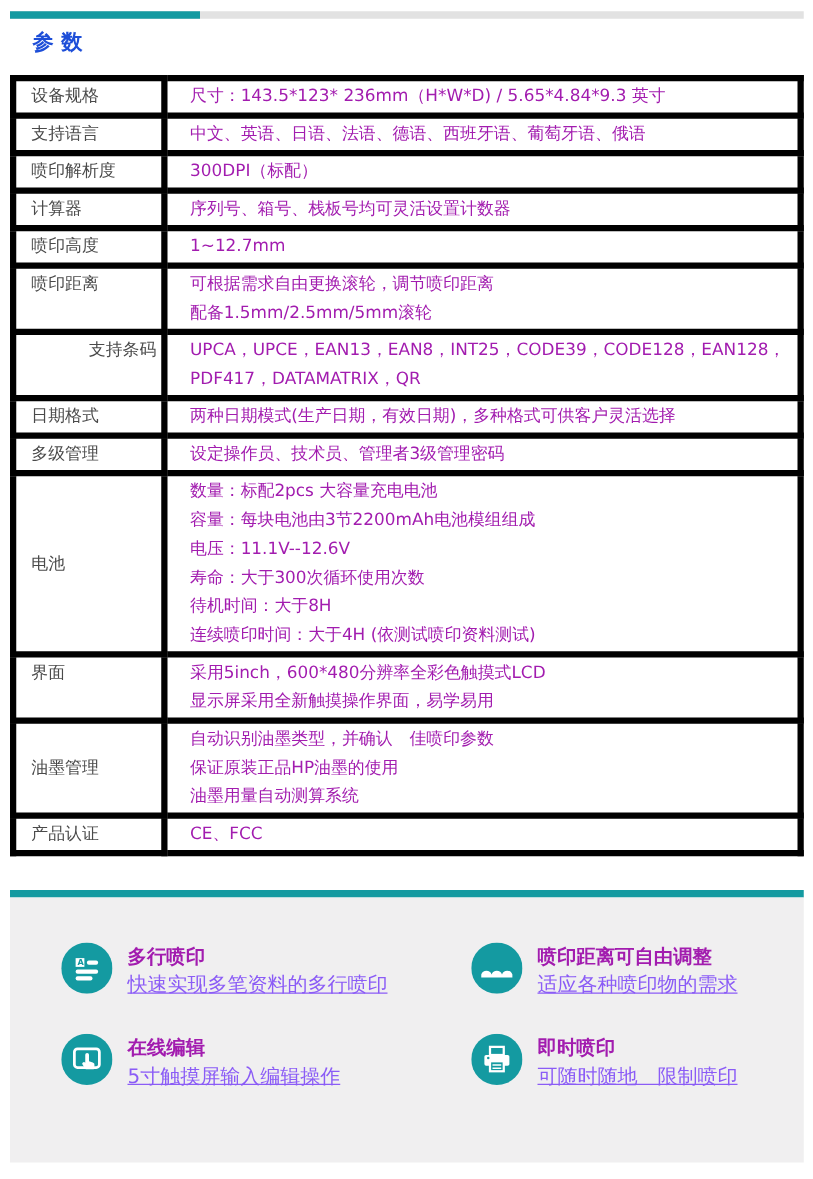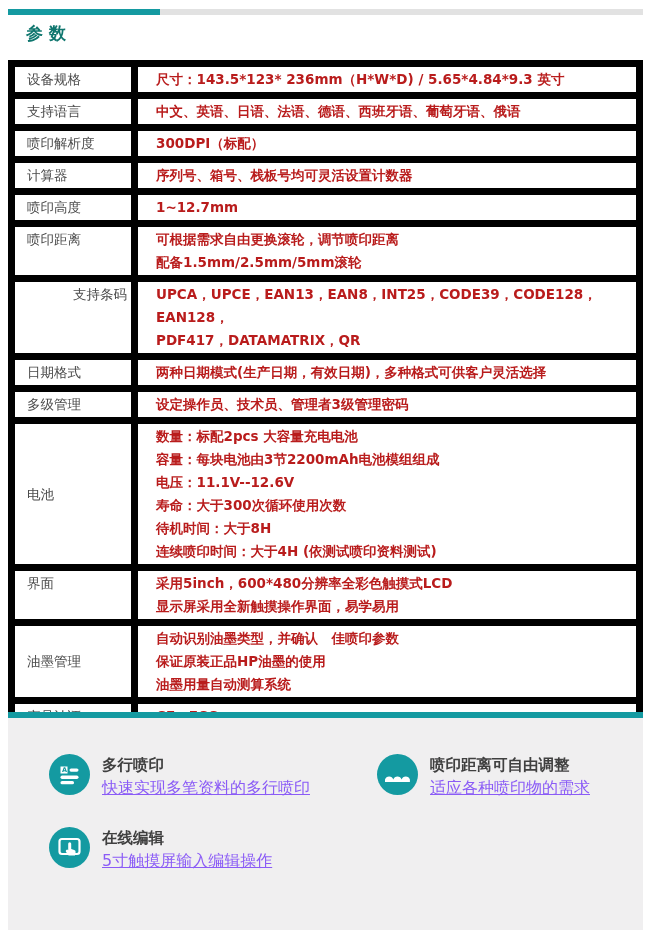--- a/index.html
+++ b/index.html
@@ -5,41 +5,41 @@
   html,body { margin:0; padding:0; background:#ffffff; }
   body { width:650px; height:943px; font-family:"DejaVu Sans","Liberation Sans",sans-serif; }
   .page { position:relative; width:650px; height:943px; overflow:hidden; background:#fff; }
 
   
   .topbar { position:absolute; left:8px; top:9px; width:635px; height:6px; background:#e2e2e2; }
   .topbar-teal { position:absolute; left:0; top:0; width:152px; height:6px; background:#149aa1; }
 
   
   .page-title { position:absolute; left:26px; top:22px; font-size:17px; font-weight:bold;
-                color:#0f766e; letter-spacing:6px; }
+                color:#1d4ed8; letter-spacing:6px; }
 
   
   .spec-table { position:absolute; left:8px; top:60px; width:635px; border-collapse:collapse;
                 table-layout:fixed; }
-  .spec-table td { border:7px solid #000000; }
+  .spec-table td { border:5px solid #000000; }
   .label-cell { width:100px; padding:1px 4px 1px 12px; color:#4a4a4a; font-size:13.5px; }
-  .value-cell { padding:1px 8px 1px 18px; color:#b91c1c; font-size:13.5px;font-weight:bold; }
+  .value-cell { padding:1px 8px 1px 18px; color:#a21caf; font-size:13.5px; }
   .cell-line, .label-line { line-height:23px; white-space:pre-wrap; }
 
   
   .divider-bar { position:absolute; left:8px; top:712px; width:635px; height:6px; background:#149aa1; }
   .features-panel { position:absolute; left:8px; top:718px; width:635px; height:212px; background:#f0eff0; }
   .feature { position:absolute; display:flex; align-items:flex-start; }
   .feature-1 { left:41px;  top:36px; }
   .feature-2 { left:369px; top:36px; }
   .feature-3 { left:41px;  top:109px; }
   .feature-4 { left:369px; top:109px; }
   .f-icon { width:41px; height:41px; flex:0 0 41px; }
   .f-text { margin-left:12px; padding-top:1px; }
-  .f-title { font-size:15.5px; font-weight:600; color:#404040; line-height:21px; }
+  .f-title { font-size:15.5px; font-weight:600; color:#a21caf; line-height:21px; }
   .f-desc  { font-size:16px; color:#8b5cf6; line-height:24px; white-space:pre-wrap;text-decoration:underline; }
 </style>
 </head>
 <body>
 
 <div class="page">
 
   <div class="topbar">
     <div class="topbar-teal"></div>
   </div>
@@ -200,15 +200,30 @@
         <circle cx="20.5" cy="20.5" r="20.5" fill="#149aa1"></circle>
         <rect x="10.5" y="12" width="20" height="15" rx="2.5" fill="none" stroke="#ffffff" stroke-width="2.2"></rect>
         <path d="M19.2 16.8 a1.5 1.5 0 0 1 3 0 v5.2 l3 0.9 a2.1 2.1 0 0 1 1.4 2.3 l-0.6 3.3 h-6.4 l-2.5 -3.6 a1.35 1.35 0 0 1 2.1 -1.7 z" fill="#ffffff"></path>
       </svg>
       <div class="f-text">
         <div class="f-title">在线编辑</div>
         <div class="f-desc">5寸触摸屏输入编辑操作</div>
       </div>
     </div>
 
+    <div class="feature feature-4">
+      <svg class="f-icon" viewBox="0 0 41 41">
+        <circle cx="20.5" cy="20.5" r="20.5" fill="#149aa1"></circle>
+        <rect x="15" y="10.5" width="11" height="6.5" fill="none" stroke="#ffffff" stroke-width="1.8"></rect>
+        <rect x="10.5" y="17" width="20" height="8.5" rx="1.4" fill="#ffffff"></rect>
+        <circle cx="13.6" cy="19.4" r="1" fill="#149aa1"></circle>
+        <rect x="15" y="22" width="11" height="8" fill="#149aa1" stroke="#ffffff" stroke-width="1.8"></rect>
+        <line x1="17" y1="25" x2="24" y2="25" stroke="#ffffff" stroke-width="1.3"></line>
+        <line x1="17" y1="27.6" x2="24" y2="27.6" stroke="#ffffff" stroke-width="1.3"></line>
+      </svg>
+      <div class="f-text">
+        <div class="f-title">即时喷印</div>
+        <div class="f-desc">可随时随地　限制喷印</div>
+      </div>
+    </div>
 
   </div>
 </div>
 
 </body></html>

